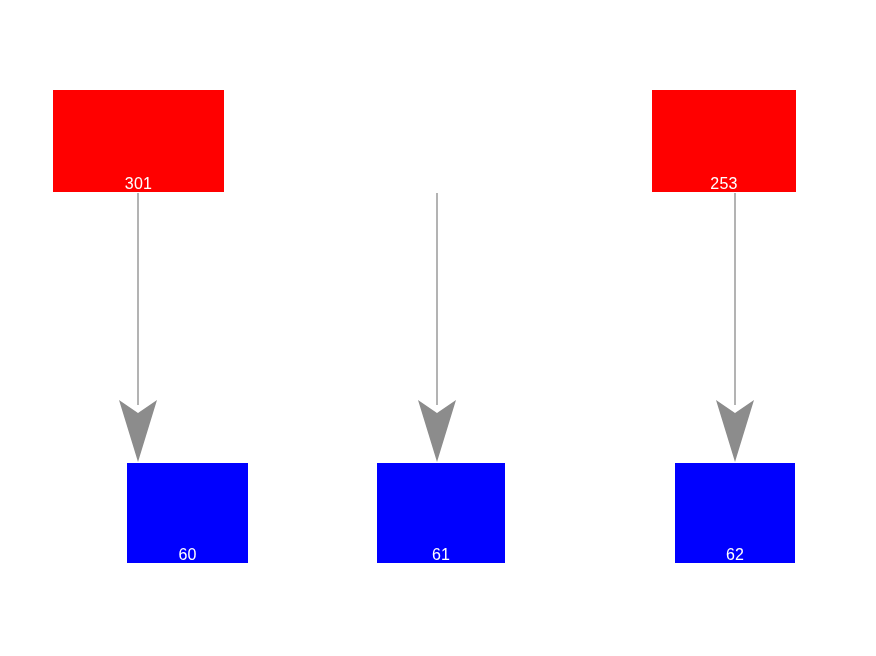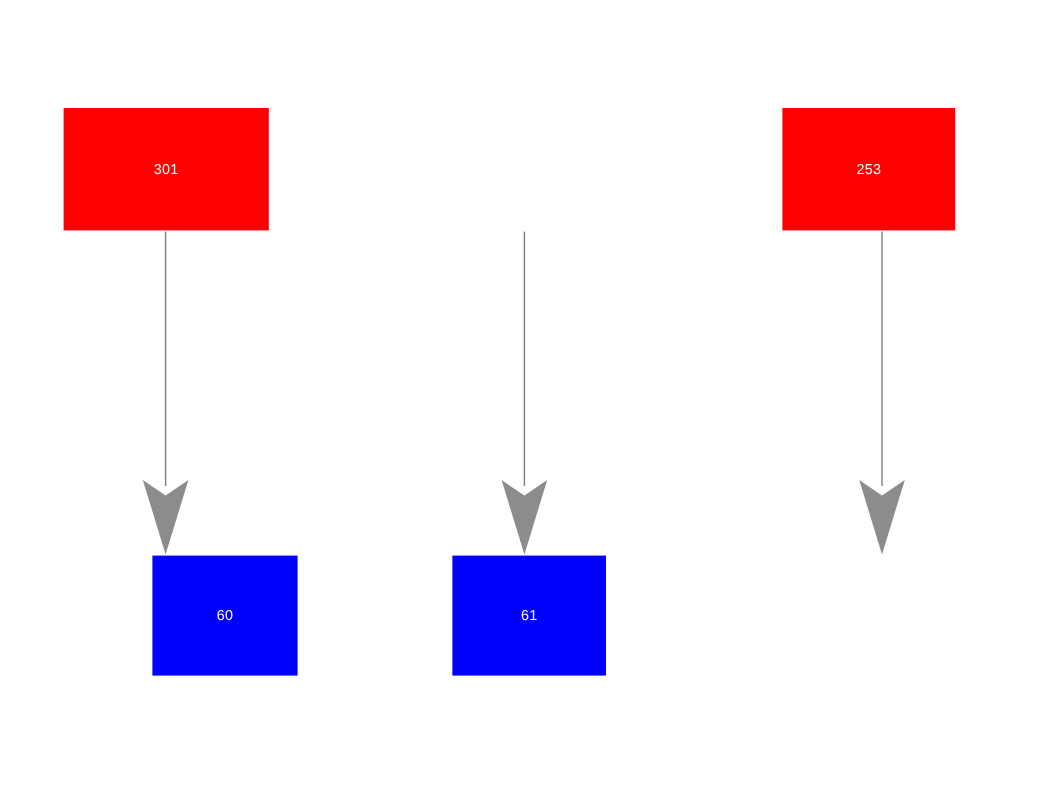--- a/index.html
+++ b/index.html
@@ -17,25 +17,25 @@
   #canvas {
     position: relative;
     width: 876px;
     height: 656px;
     background: #ffffff;
   }
   .node {
     position: absolute;
     box-sizing: border-box;
     display: flex;
-    align-items: center;
+    align-items: flex-end;
     justify-content: center;
     color: #ffffff;
     font-family: "Liberation Sans", sans-serif;
-    font-size: 12px;
+    font-size: 16px;
     line-height: 1;
     letter-spacing: 0.2px;
     user-select: none;
   }
   .node-label {
     display: block;
     text-align: center;
     color: #ffffff;
   }
   .edge-layer {
@@ -80,14 +80,17 @@
   </div>
 
   <div class="node" style="left:79px; top:463px; width:121px; height:100px; background:#0000ff;margin-left:48px;">
     <span class="node-label">60</span>
   </div>
 
   <div class="node" style="left:377px; top:463px; width:128px; height:100px; background:#0000ff;">
     <span class="node-label">61</span>
   </div>
 
+  <div class="node" style="left:675px; top:463px; width:120px; height:100px; background:#0000ff;">
+    <span class="node-label">62</span>
+  </div>
 
 </div>
 
 </body></html>

